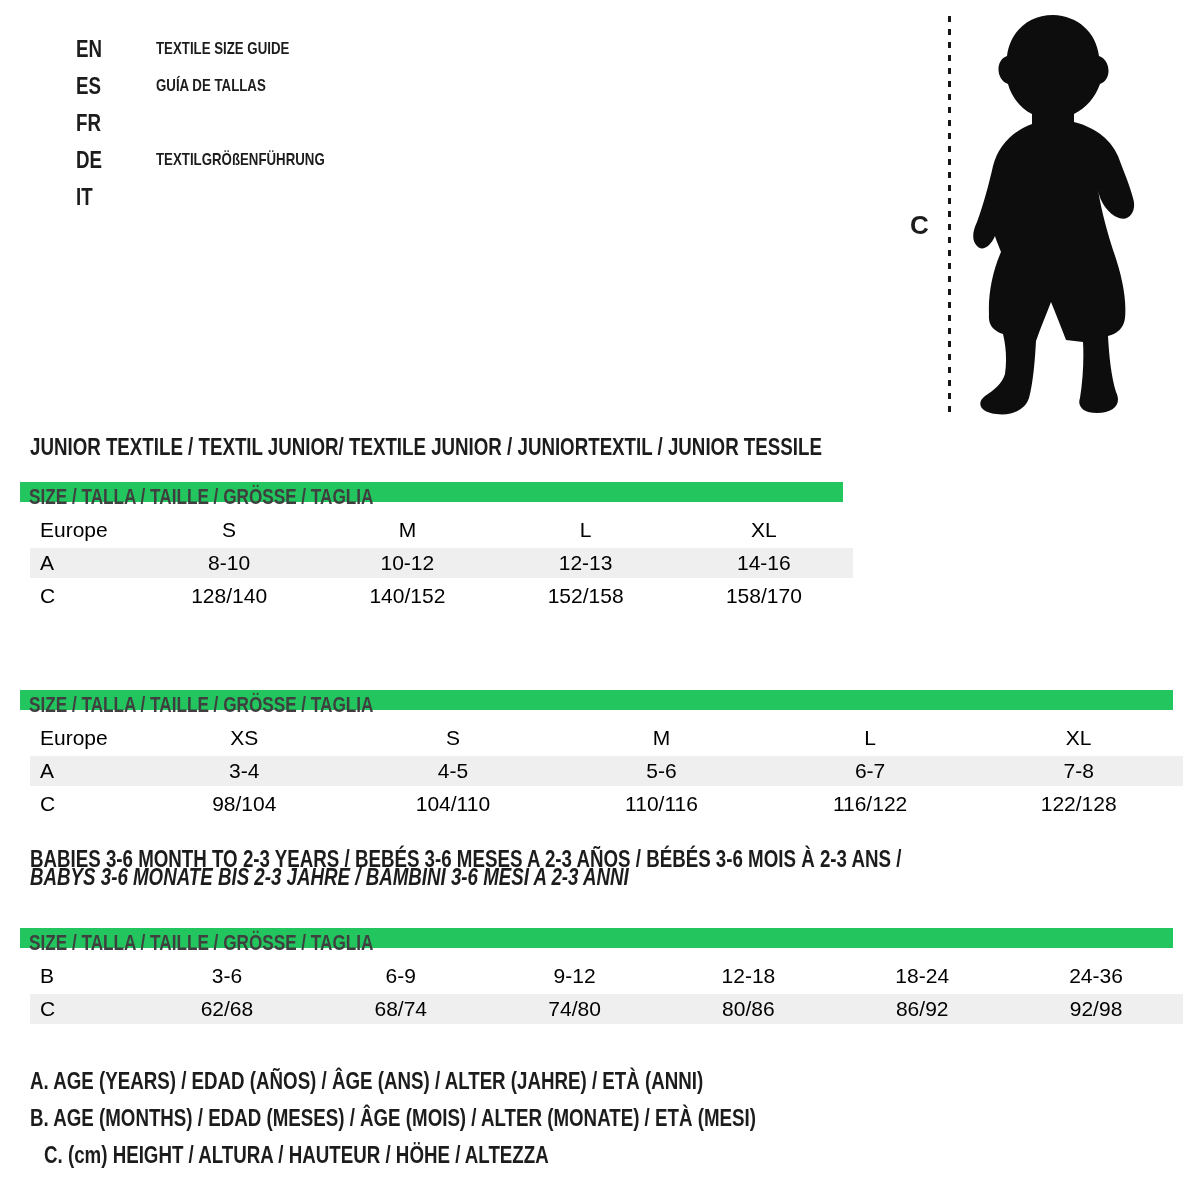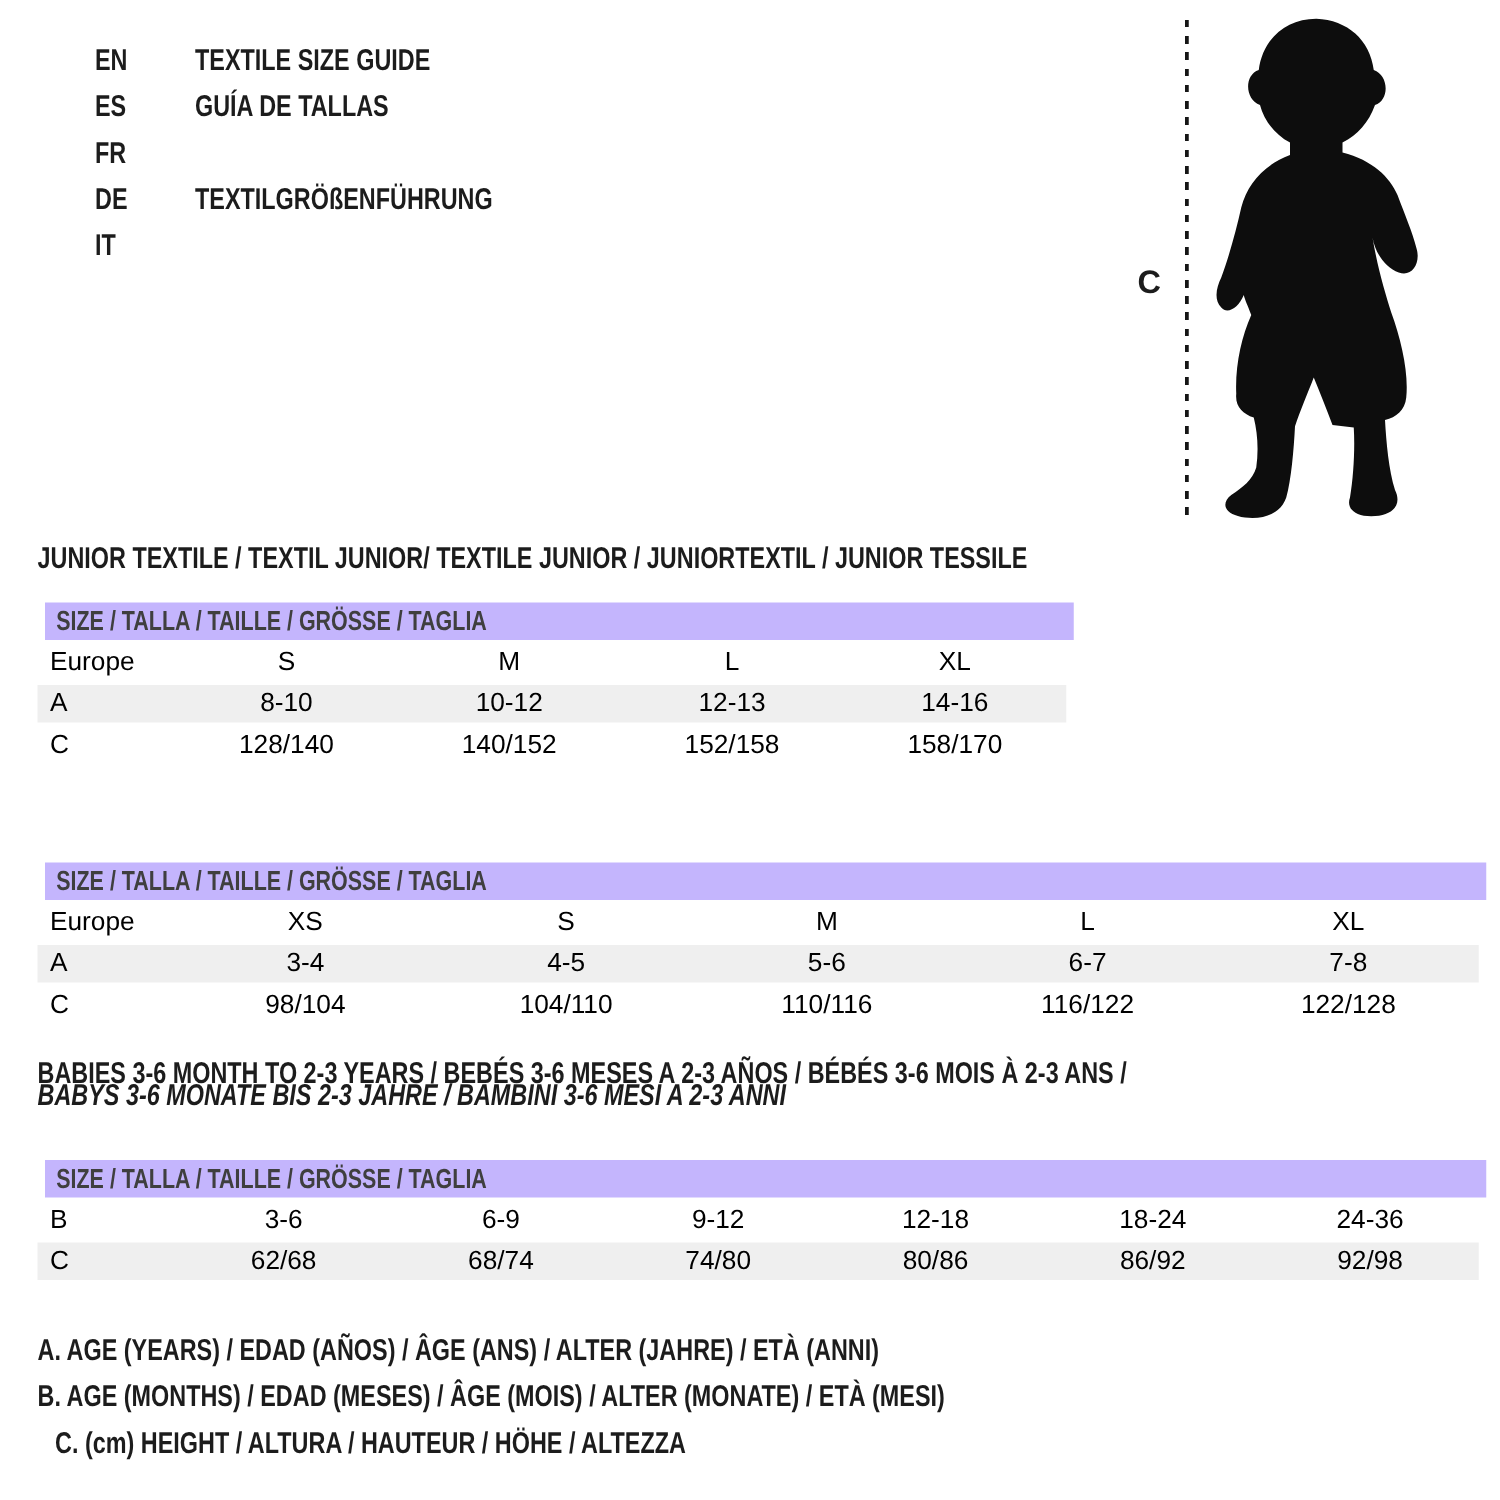--- a/index.html
+++ b/index.html
@@ -9,36 +9,36 @@
     font-family:"Liberation Sans", sans-serif; color:#1c1c1c; overflow:hidden;
   }
   .condensed {
     display:inline-block; transform:scaleX(0.78); transform-origin:0 50%;
     white-space:nowrap;
   }
   
   .lang-block { position:absolute; left:40px; top:30px;margin-left:36px; }
   .lang-row { display:flex; height:37px; align-items:center; }
   .lang-code { width:80px; font-weight:bold; font-size:24px; }
-  .lang-label { font-weight:bold; font-size:24px; }
+  .lang-label { font-weight:bold; font-size:17px; }
   
   .figure-area { position:absolute; left:890px; top:0; width:310px; height:430px; }
   .measure-line {
     position:absolute; left:58px; top:16px; width:3px; height:400px;
     background:repeating-linear-gradient(to bottom, #161616 0 6px, transparent 6px 13px);
   }
   .measure-label { position:absolute; left:20px; top:210px; font-weight:bold; font-size:26px; }
   .toddler-svg { position:absolute; left:0; top:0; }
   
   .sec-title { position:absolute; left:30px; font-weight:bold; font-size:24px; height:26px; line-height:26px; }
   .sub-a { font-size:14px; position:relative; top:5px; }
   
   .size-bar {
-    position:absolute; left:36px; height:30px; line-height:30px;
-    background:#c4b5fd; color:#3f3f3f; padding-left:9px;
+    position:absolute; left:20px; height:20px; line-height:30px;
+    background:#22c55e; color:#3f3f3f; padding-left:9px;
   }
   .size-bar .condensed { font-weight:bold; font-size:22px; }
   
   .t-row { position:absolute; left:30px; height:30px; display:flex; align-items:center; font-size:21px; color:#000000; }
   .t-row.stripe { background:#efefef; }
   .t-label { width:110px; padding-left:10px; }
   .t-cell { flex:1; text-align:center; }
   .w-junior { width:823px; }
   .w-wide { width:1153px; }
   

